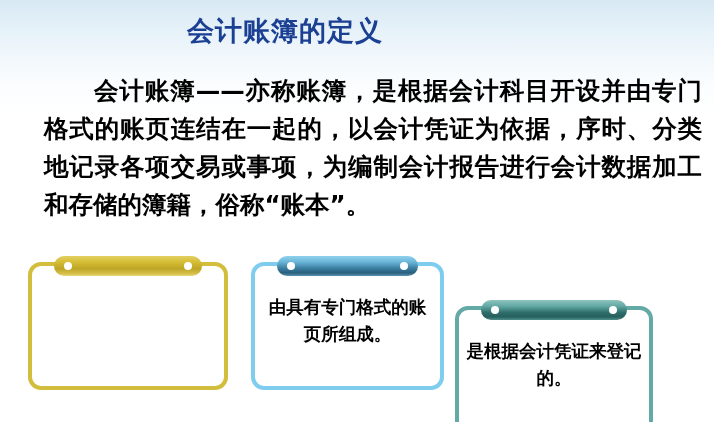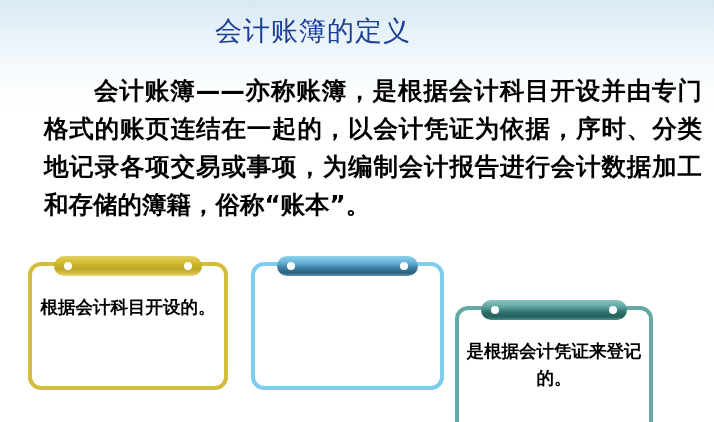--- a/index.html
+++ b/index.html
@@ -30,26 +30,25 @@
   }
 
   
   .title {
     position: absolute;
     top: 14px;
     left: 0;
     width: 570px;
     text-align: center;
     font-size: 27px;
-    font-weight: normal;
+    font-weight: bold;
     line-height: 34px;
     letter-spacing: 1px;
     color: #1b3f93;
     white-space: nowrap;
-    margin-left: 28px;
   }
 
   
   .body-text {
     position: absolute;
     top: 72px;
     left: 44px;
     width: 658px;
     font-size: 24.5px;
     font-weight: bold;
@@ -166,30 +165,30 @@
 
   <div class="cards">
 
     <div class="card card-1">
       <div class="card-frame"></div>
       <div class="card-notch"></div>
       <div class="card-bar">
         <span class="bar-hole left"></span>
         <span class="bar-hole right"></span>
       </div>
-      <div class="card-text">根据会计科目开设的。</div>
     </div>
 
     <div class="card card-2">
       <div class="card-frame"></div>
       <div class="card-notch"></div>
       <div class="card-bar">
         <span class="bar-hole left"></span>
         <span class="bar-hole right"></span>
       </div>
+      <div class="card-text">由具有专门格式的账页所组成。</div>
     </div>
 
     <div class="card card-3">
       <div class="card-frame"></div>
       <div class="card-notch"></div>
       <div class="card-bar">
         <span class="bar-hole left"></span>
         <span class="bar-hole right"></span>
       </div>
       <div class="card-text">是根据会计凭证来登记的。</div>

